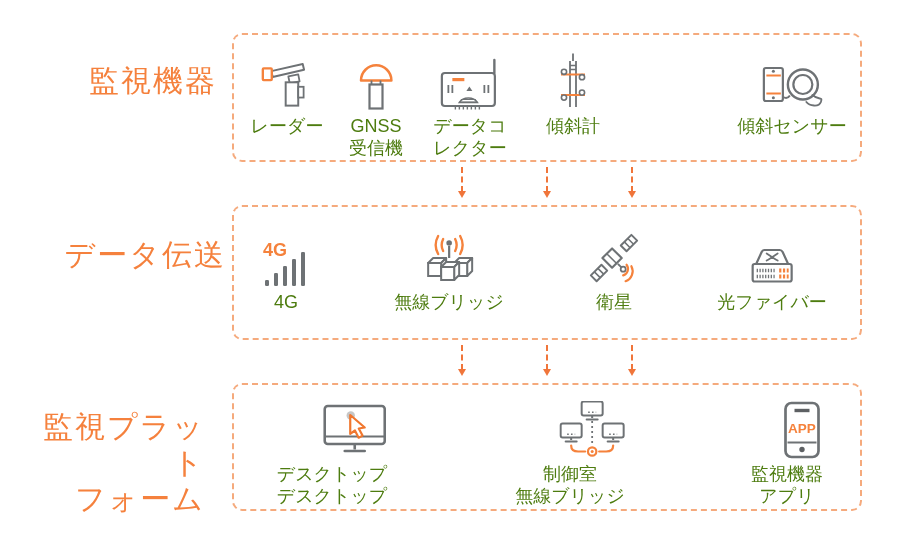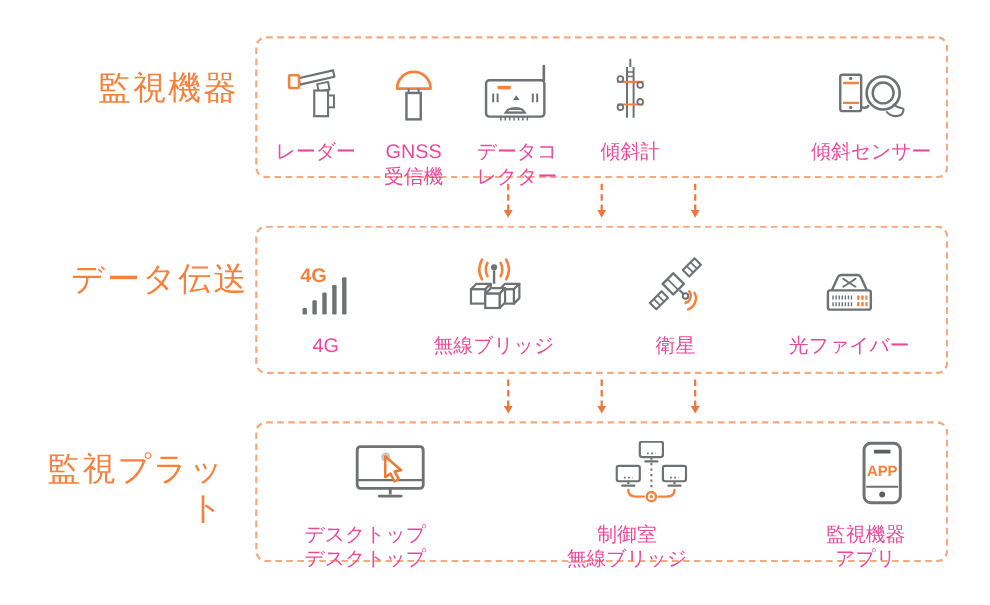--- a/index.html
+++ b/index.html
@@ -18,21 +18,21 @@
   .box3{top:383px;height:128px;}
   .item{position:absolute;transform:translateX(-50%);display:flex;
         flex-direction:column;align-items:center;}
   .box1 .item{top:16px;}
   .box2 .item{top:22px;}
   .box3 .item{top:12px;align-items:flex-end;}
   .iconw{display:flex;align-items:flex-end;justify-content:center;}
   .box1 .iconw{height:60px;}
   .box2 .iconw{height:58px;}
   .box3 .iconw{height:62px;}
-  .lbl{margin-top:16px;font-size:18px;line-height:22px;color:#ec4899;
+  .lbl{margin-top:4px;font-size:18px;line-height:22px;color:#4d7c0f;
        text-align:center;white-space:nowrap;}
   .lbl span{display:block;}
   .arrow{position:absolute;transform:translateX(-50%);display:flex;
          flex-direction:column;align-items:center;width:12px;}
   .g1{top:167px;}
   .g2{top:345px;}
   .a1{left:462px;} .a2{left:547px;} .a3{left:632px;}
   .arrow .shaft{width:0;border-left:2px dashed #f0753a;height:25px;}
   .arrow .head{width:0;height:0;border-left:4.5px solid transparent;
                border-right:4.5px solid transparent;border-top:7px solid #f0753a;margin-top:-1px;}
@@ -44,20 +44,21 @@
 <div class="stage">
 
   <div class="sec-title t1">
     <span>監視機器</span>
   </div>
   <div class="sec-title t2">
     <span>データ伝送</span>
   </div>
   <div class="sec-title t3">
     <span>監視プラット</span>
+    <span>フォーム</span>
   </div>
 
   <div class="box box1">
 
     <div class="item" style="left:53px">
       <div class="iconw">
         <svg width="52" height="52" viewBox="0 0 58 54" fill="none">
           <polygon points="12,11.5 47,3.5 48.5,10 13.5,18" stroke="#6e7275" stroke-width="2.2" fill="#fff" stroke-linejoin="round"></polygon>
           <polygon points="31,17.5 42,15.2 43.5,23 32.5,25.2" stroke="#6e7275" stroke-width="2" fill="#fff" stroke-linejoin="round"></polygon>
           <rect x="28" y="24" width="14" height="26" stroke="#6e7275" stroke-width="2.2" fill="#fff"></rect>
@@ -153,21 +154,21 @@
       <div class="shaft"></div>
       <div class="head"></div>
     </div>
   <div class="arrow g1 a3">
       <div class="shaft"></div>
       <div class="head"></div>
     </div>
 
   <div class="box box2">
 
-    <div class="item" style="left:62px">
+    <div class="item" style="left:52px">
       <div class="iconw">
         <svg width="46" height="48" viewBox="0 0 46 48" fill="none">
           <text x="0" y="17" font-size="18" font-weight="bold" fill="#f5823c" font-family="Liberation Sans, DejaVu Sans, sans-serif">4G</text>
           <rect x="2" y="41" width="4" height="6" rx="1.2" fill="#6e7275"></rect>
           <rect x="11" y="34" width="4" height="13" rx="1.2" fill="#6e7275"></rect>
           <rect x="20" y="27" width="4" height="20" rx="1.2" fill="#6e7275"></rect>
           <rect x="29" y="20" width="4" height="27" rx="1.2" fill="#6e7275"></rect>
           <rect x="38" y="13" width="4" height="34" rx="1.2" fill="#6e7275"></rect>
         </svg>
       </div>

